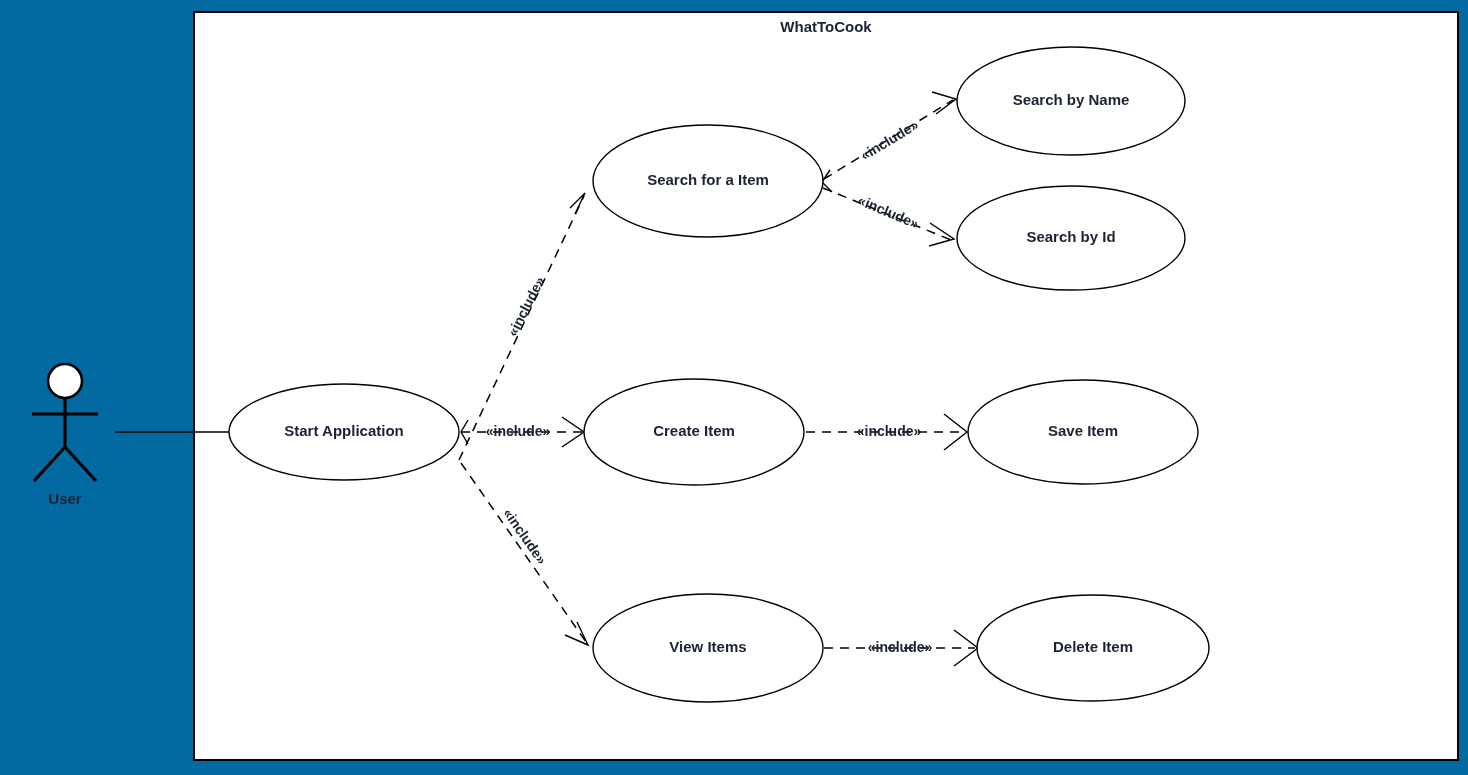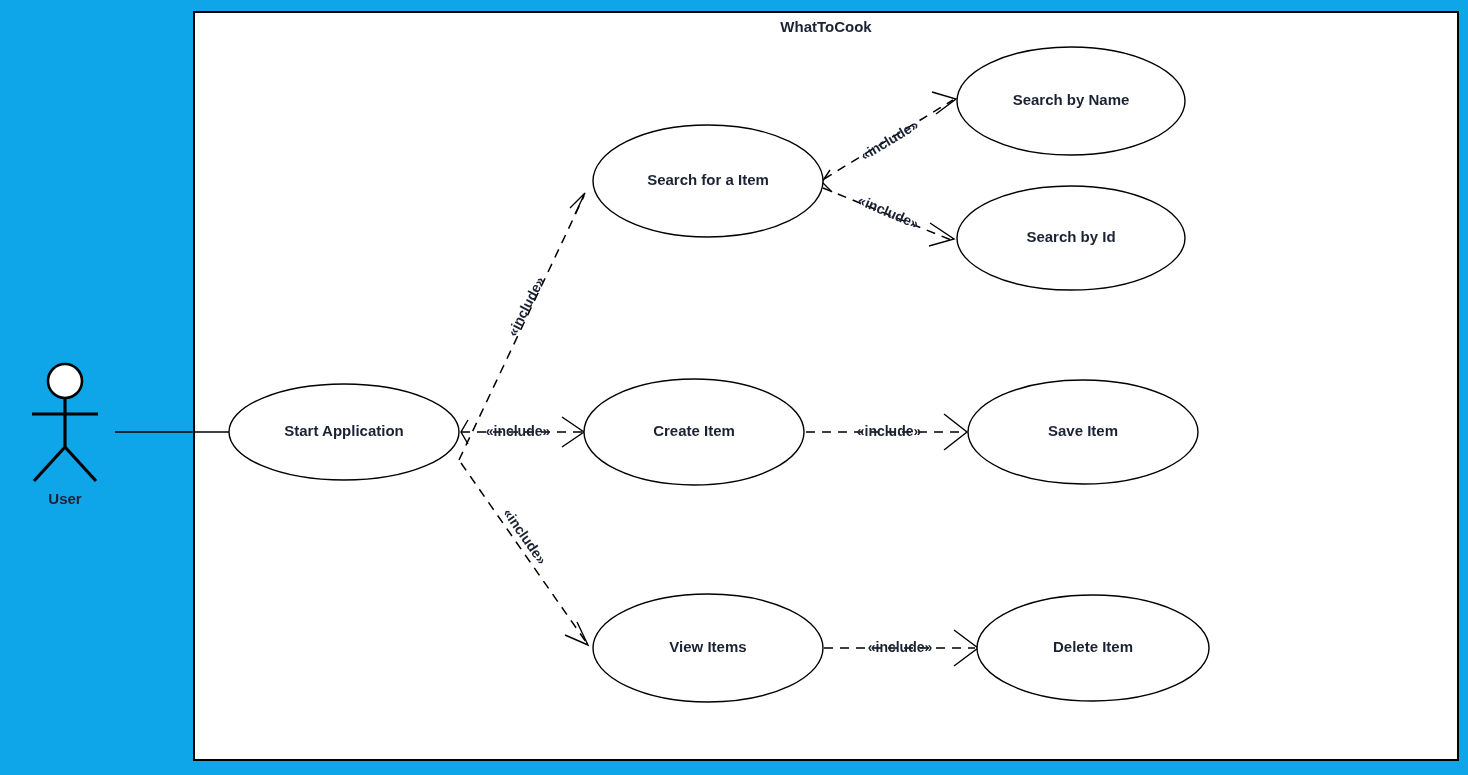--- a/index.html
+++ b/index.html
@@ -8,21 +8,21 @@
     padding: 0;
     background: #ffffff;
   }
   body {
     font-family: "Liberation Sans", sans-serif;
   }
   #canvas {
     position: relative;
     width: 1468px;
     height: 775px;
-    background: #0ea5e9;
+    background: #0369a1;
     overflow: hidden;
   }
   #diagram-svg {
     position: absolute;
     top: 0;
     left: 0;
     width: 1468px;
     height: 775px;
   }
   .uc-label, .sys-title, .actor-label, .inc-label {

